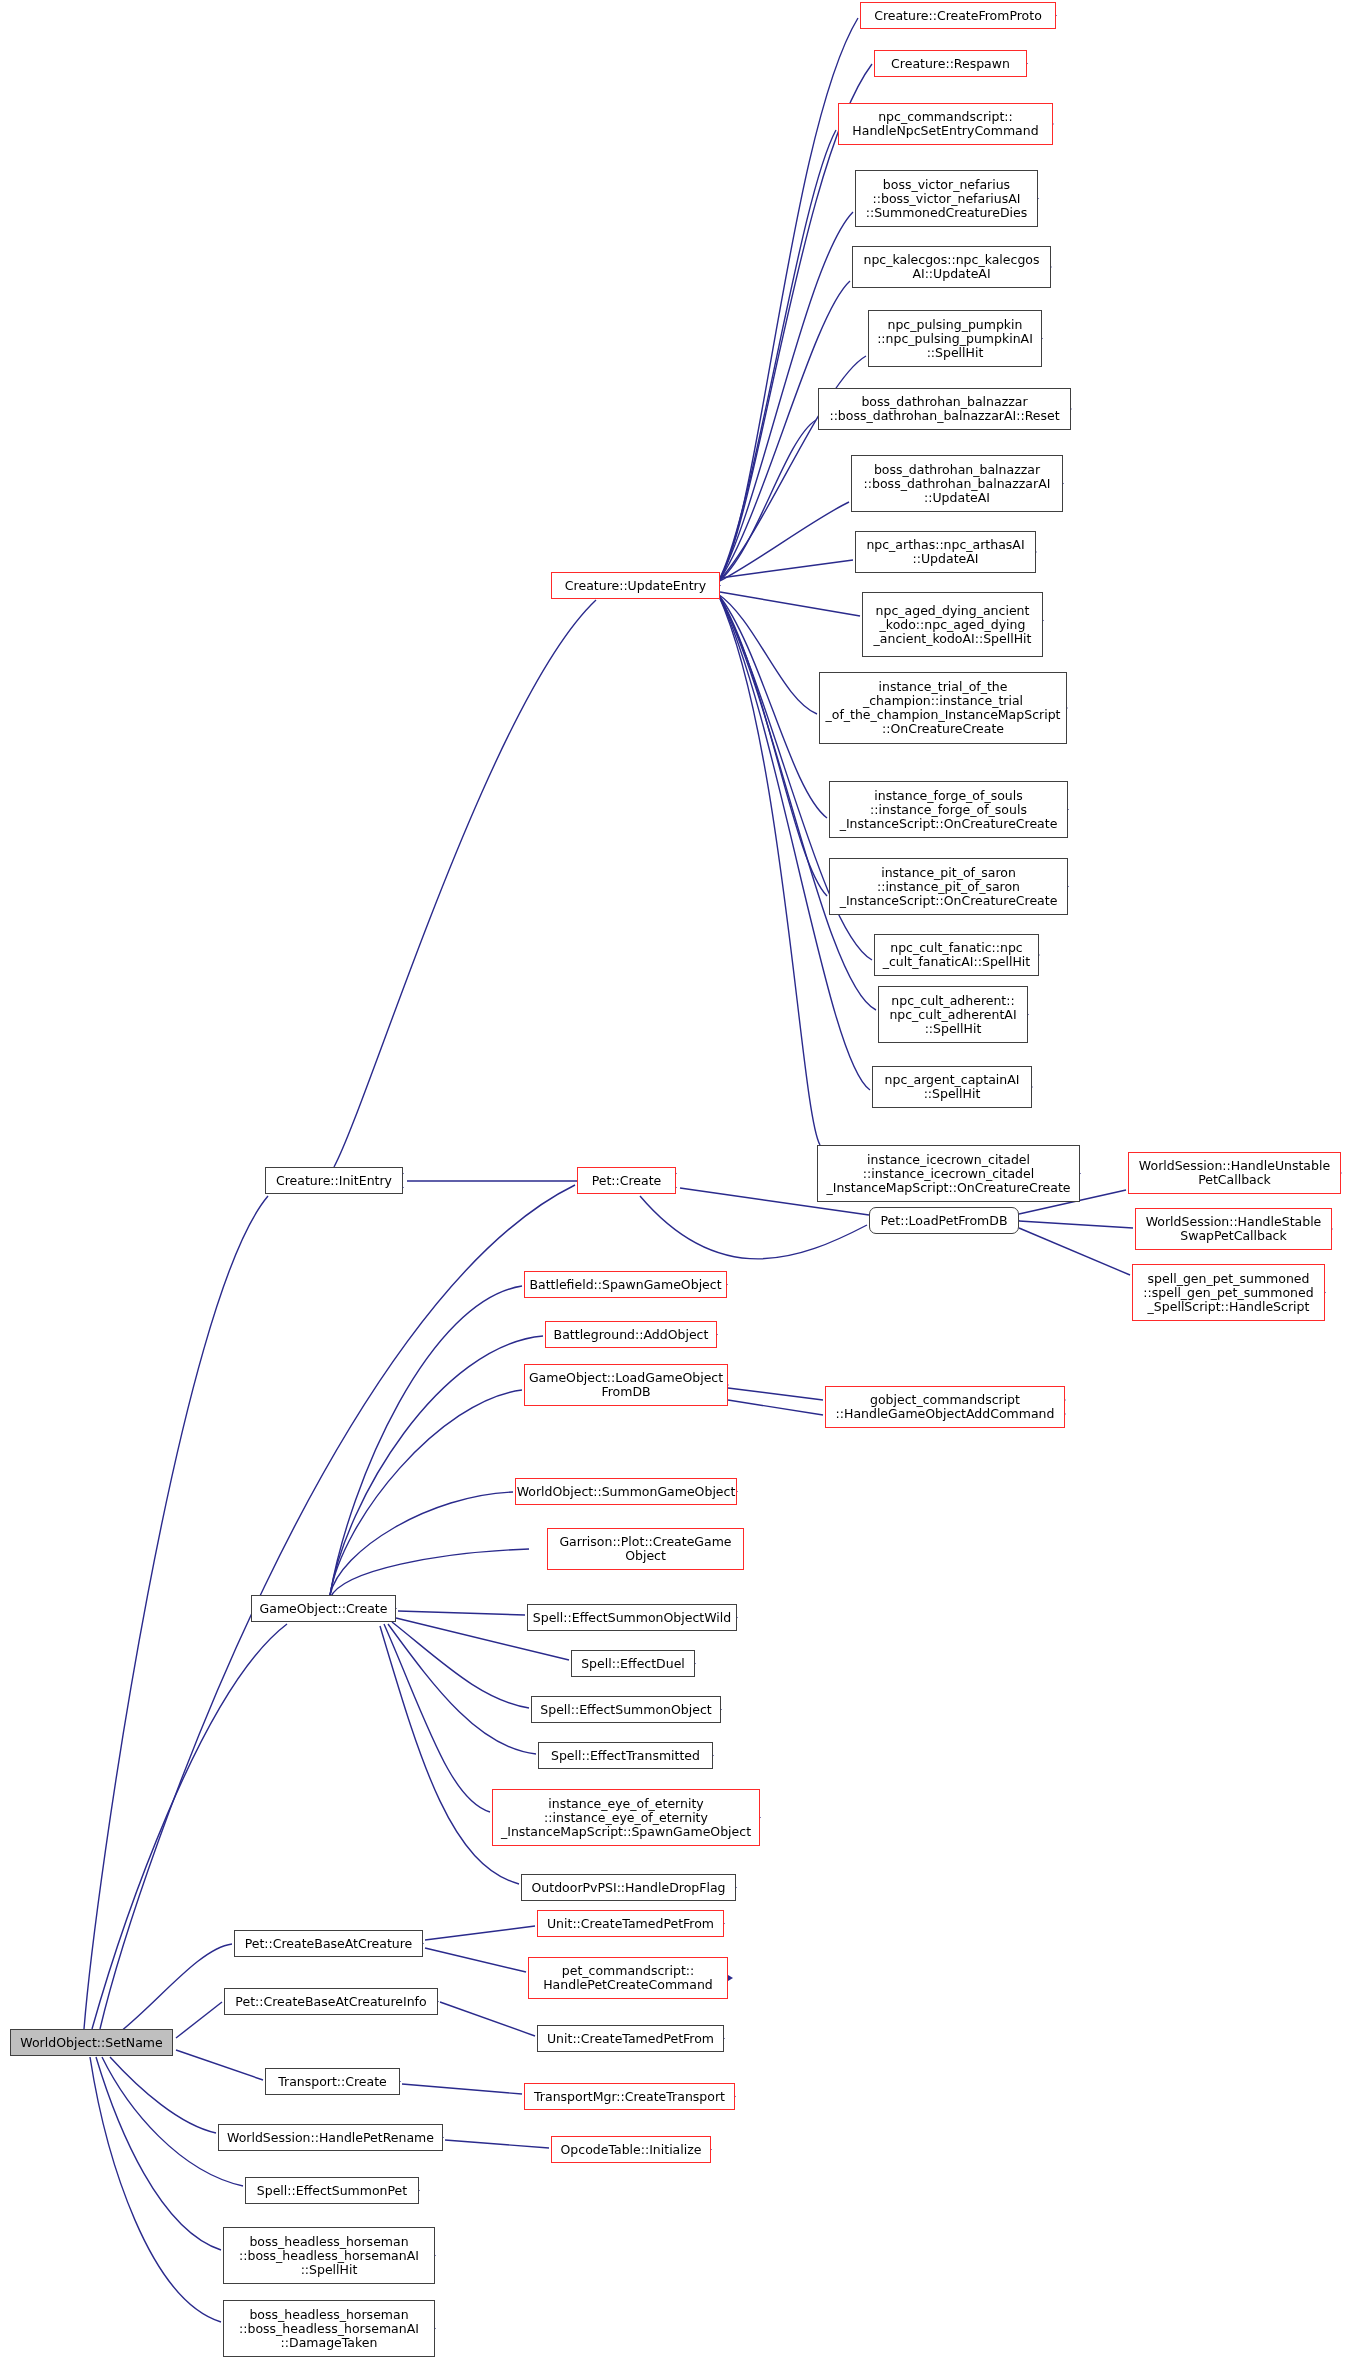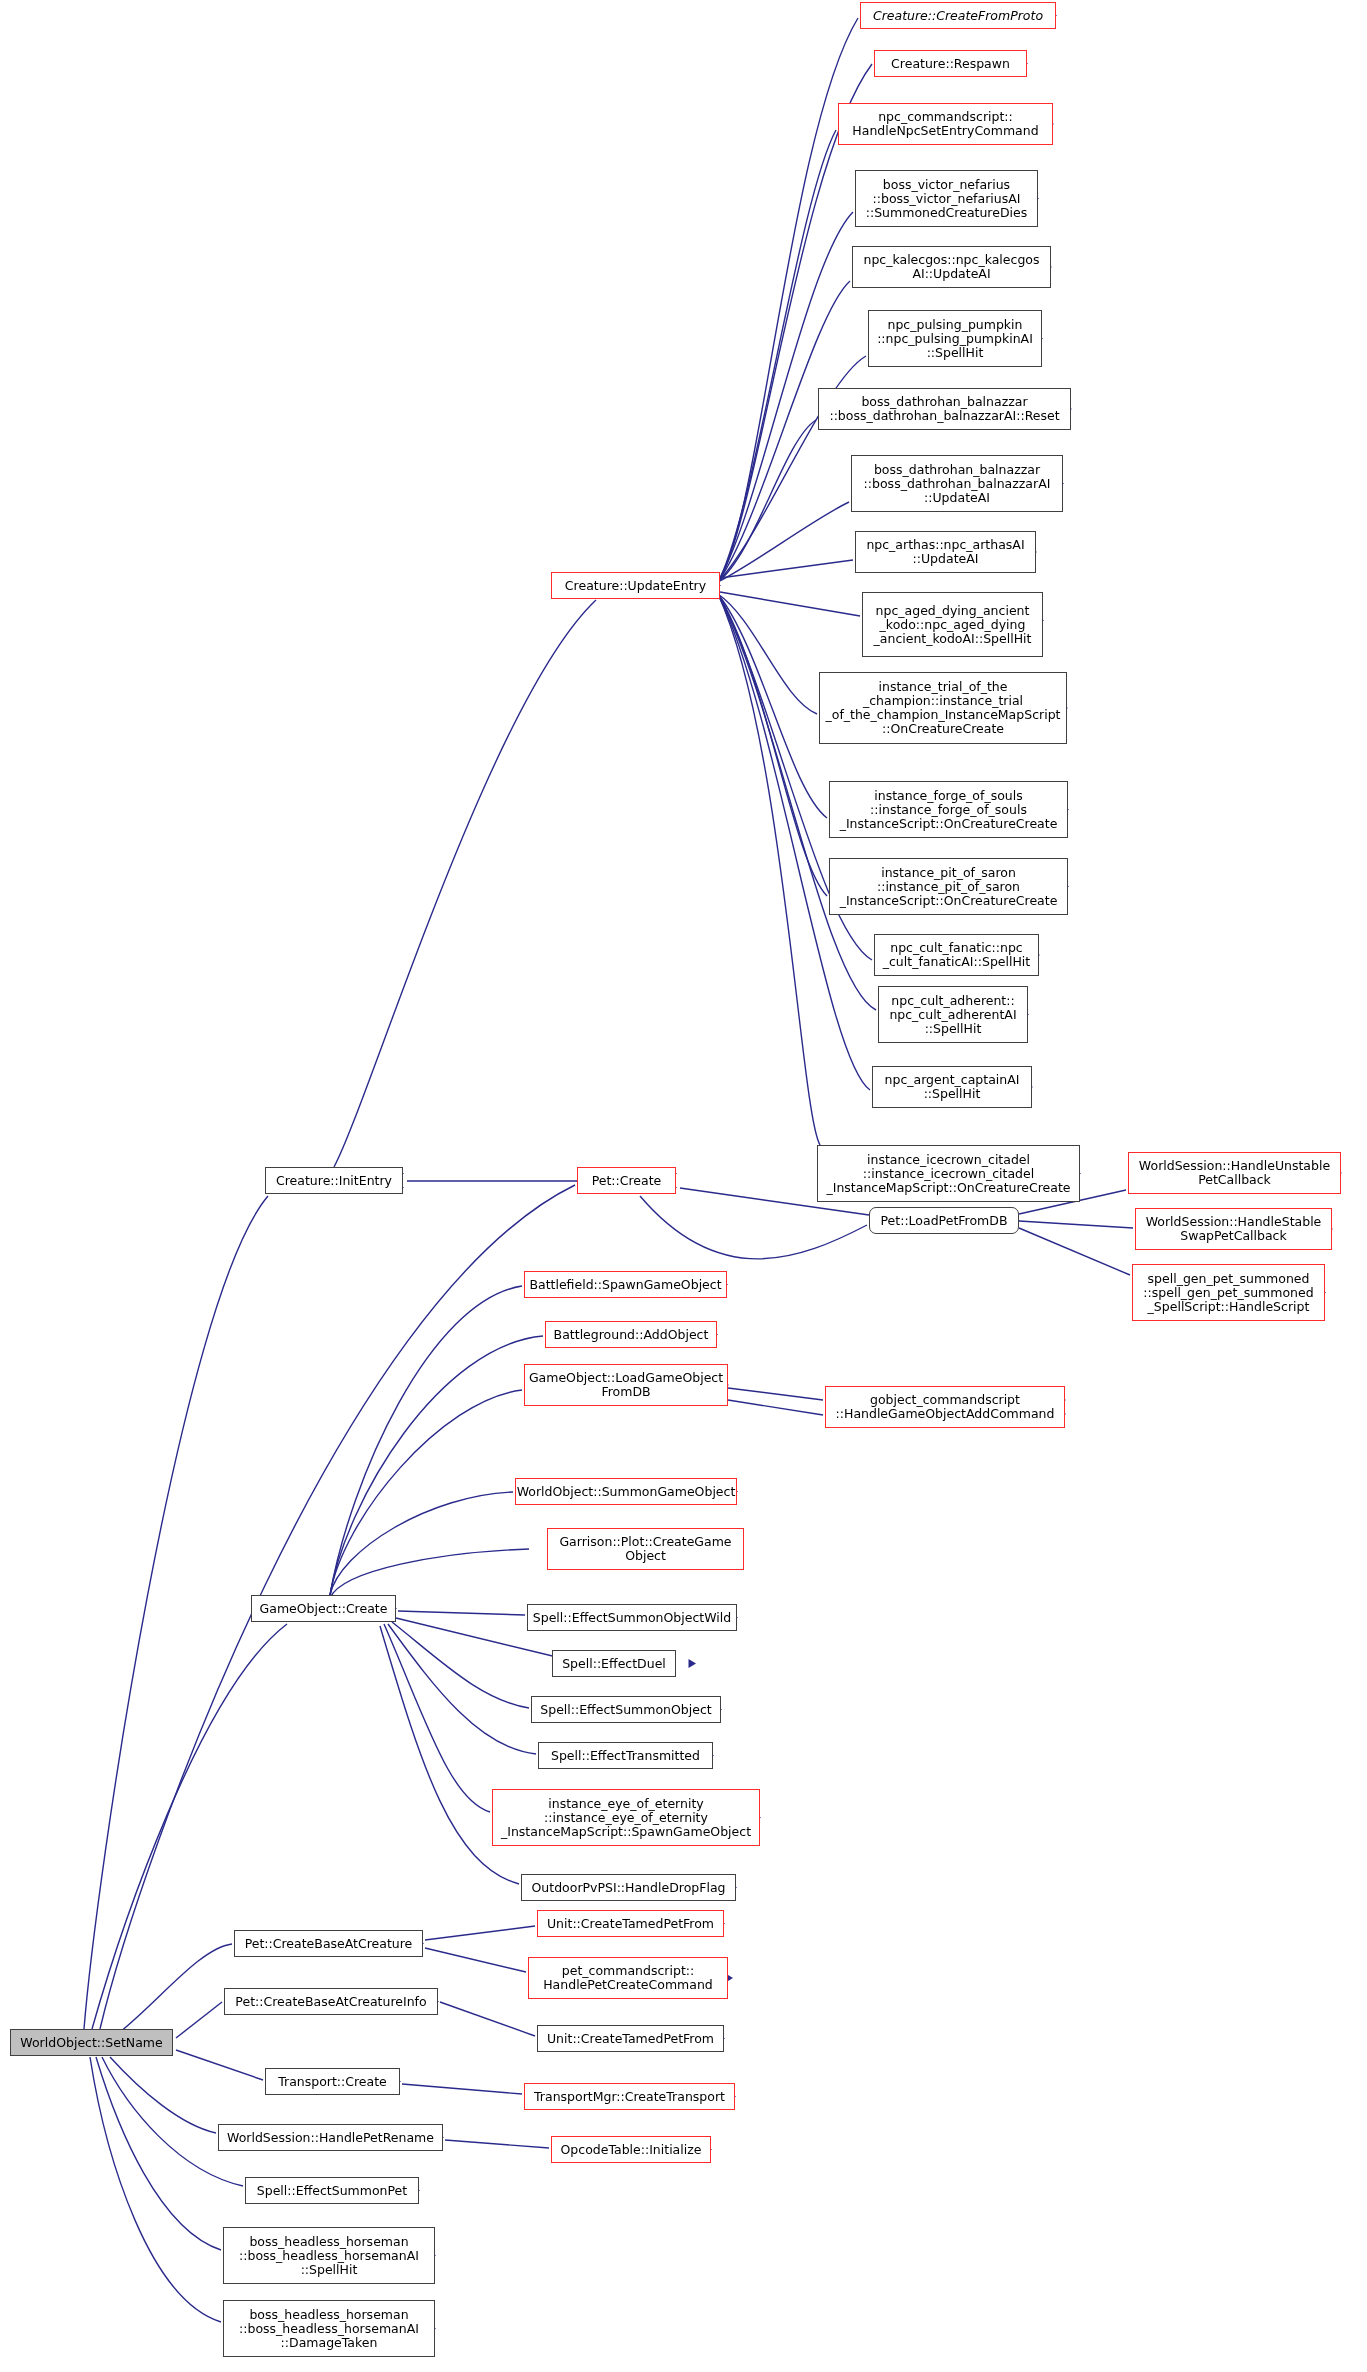--- a/index.html
+++ b/index.html
@@ -117,21 +117,21 @@
       <polygon points="420,2190.5 412.5,2185.9 412.5,2195.1" fill="#2a2a8c"></polygon>
       <polygon points="436,2255.5 428.5,2250.9 428.5,2260.1" fill="#2a2a8c"></polygon>
       <polygon points="436,2328.5 428.5,2323.9 428.5,2333.1" fill="#2a2a8c"></polygon>
       <polygon points="725,1923.5 717.5,1918.9 717.5,1928.1" fill="#2a2a8c"></polygon>
       <polygon points="733,1978 725.5,1973.4 725.5,1982.6" fill="#2a2a8c"></polygon>
       <polygon points="725,2038.5 717.5,2033.9 717.5,2043.1" fill="#2a2a8c"></polygon>
       <polygon points="736,2096.5 728.5,2091.9 728.5,2101.1" fill="#2a2a8c"></polygon>
       <polygon points="712,2149.5 704.5,2144.9 704.5,2154.1" fill="#2a2a8c"></polygon>
     </svg>
   <div id="node-layer">
-      <div class="node red" style="left: 860px; top: 2px; width: 196px; height: 27px; font-style: italic;">Creature::CreateFromProto</div>
+      <div class="node red" style="left: 860px; top: 2px; width: 196px; height: 27px;">Creature::CreateFromProto</div>
       <div class="node red" style="left: 874px; top: 50px; width: 153px; height: 27px;">Creature::Respawn</div>
       <div class="node red" style="left: 838px; top: 103px; width: 215px; height: 42px;">npc_commandscript::
 HandleNpcSetEntryCommand</div>
       <div class="node" style="left: 855px; top: 170px; width: 183px; height: 57px;">boss_victor_nefarius
 ::boss_victor_nefariusAI
 ::SummonedCreatureDies</div>
       <div class="node" style="left: 852px; top: 246px; width: 199px; height: 42px;">npc_kalecgos::npc_kalecgos
 AI::UpdateAI</div>
       <div class="node" style="left: 868px; top: 310px; width: 174px; height: 57px;">npc_pulsing_pumpkin
 ::npc_pulsing_pumpkinAI
@@ -180,21 +180,21 @@
       <div class="node red" style="left: 524px; top: 1271px; width: 203px; height: 27px;">Battlefield::SpawnGameObject</div>
       <div class="node red" style="left: 545px; top: 1321px; width: 172px; height: 27px;">Battleground::AddObject</div>
       <div class="node red" style="left: 524px; top: 1364px; width: 204px; height: 42px;">GameObject::LoadGameObject
 FromDB</div>
       <div class="node red" style="left: 825px; top: 1386px; width: 240px; height: 42px;">gobject_commandscript
 ::HandleGameObjectAddCommand</div>
       <div class="node red" style="left: 515px; top: 1478px; width: 222px; height: 27px;">WorldObject::SummonGameObject</div>
       <div class="node red" style="left: 531px; top: 1528px; width: 197px; height: 42px; margin-left: 16px;">Garrison::Plot::CreateGame
 Object</div>
       <div class="node" style="left: 527px; top: 1604px; width: 210px; height: 27px;">Spell::EffectSummonObjectWild</div>
-      <div class="node" style="left: 552px; top: 1650px; width: 124px; height: 27px;">Spell::EffectDuel</div>
+      <div class="node" style="left: 571px; top: 1650px; width: 124px; height: 27px;">Spell::EffectDuel</div>
       <div class="node" style="left: 531px; top: 1696px; width: 190px; height: 27px;">Spell::EffectSummonObject</div>
       <div class="node" style="left: 538px; top: 1742px; width: 175px; height: 27px;">Spell::EffectTransmitted</div>
       <div class="node red" style="left: 492px; top: 1789px; width: 268px; height: 57px;">instance_eye_of_eternity
 ::instance_eye_of_eternity
 _InstanceMapScript::SpawnGameObject</div>
       <div class="node" style="left: 521px; top: 1874px; width: 215px; height: 27px;">OutdoorPvPSI::HandleDropFlag</div>
       <div class="node" style="left: 251px; top: 1595px; width: 145px; height: 27px;">GameObject::Create</div>
       <div class="node" style="left: 234px; top: 1930px; width: 189px; height: 27px;">Pet::CreateBaseAtCreature</div>
       <div class="node red" style="left: 537px; top: 1910px; width: 187px; height: 27px;">Unit::CreateTamedPetFrom</div>
       <div class="node red" style="left: 528px; top: 1957px; width: 200px; height: 42px;">pet_commandscript::

